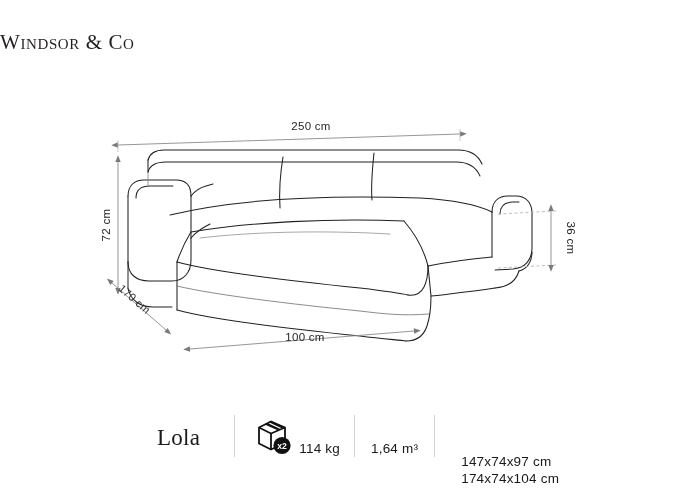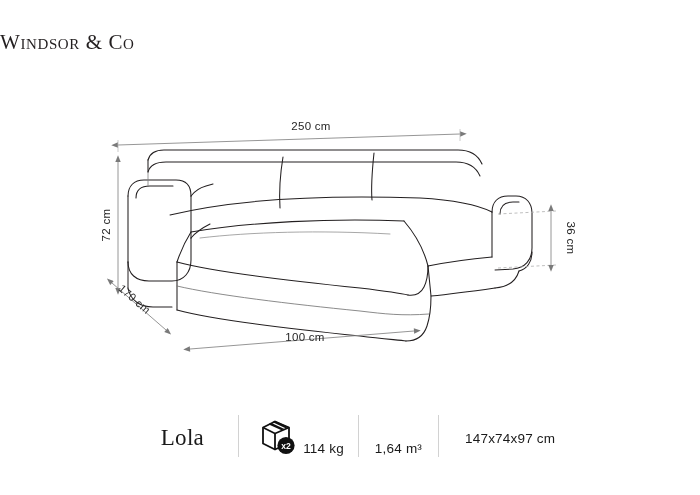--- a/index.html
+++ b/index.html
@@ -81,20 +81,21 @@
     white-space: nowrap;
     margin-top: 21px;
   }
   #package-cell { padding: 0 14px 0 18px; gap: 6px; }
   #dims-cell {
     padding-left: 26px;
     padding-right: 4px;
     flex-direction: column;
     align-items: flex-start;
     justify-content: center;
+    margin-top: 32px;
   }
   .dim-line {
     font-size: 13.5px;
     line-height: 17px;
     color: #1a1a1a;
     letter-spacing: 0.2px;
     white-space: nowrap;
   }
   #box-icon { flex: 0 0 auto; }
 </style>
@@ -264,15 +265,16 @@
   <div class="spec-div"></div>
 
   <div class="spec-cell">
     <span class="spec-text">1,64 m³</span>
   </div>
 
   <div class="spec-div"></div>
 
   <div class="spec-cell" id="dims-cell">
     <span class="dim-line">147x74x97 cm</span>
+    <span class="dim-line">174x74x104 cm</span>
   </div>
 
 </div>
 
 </body></html>

